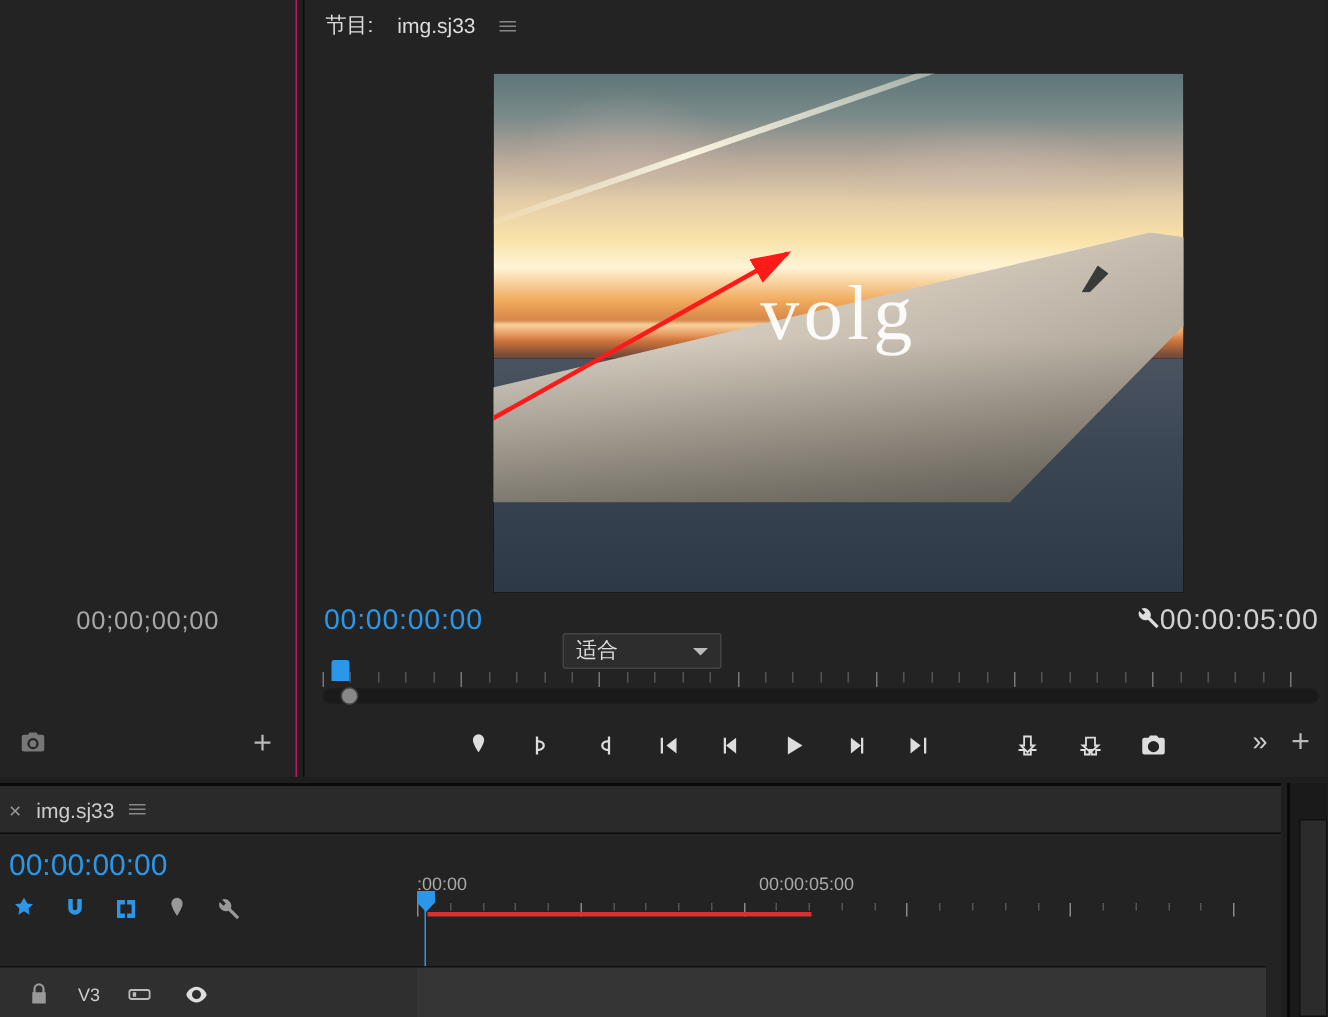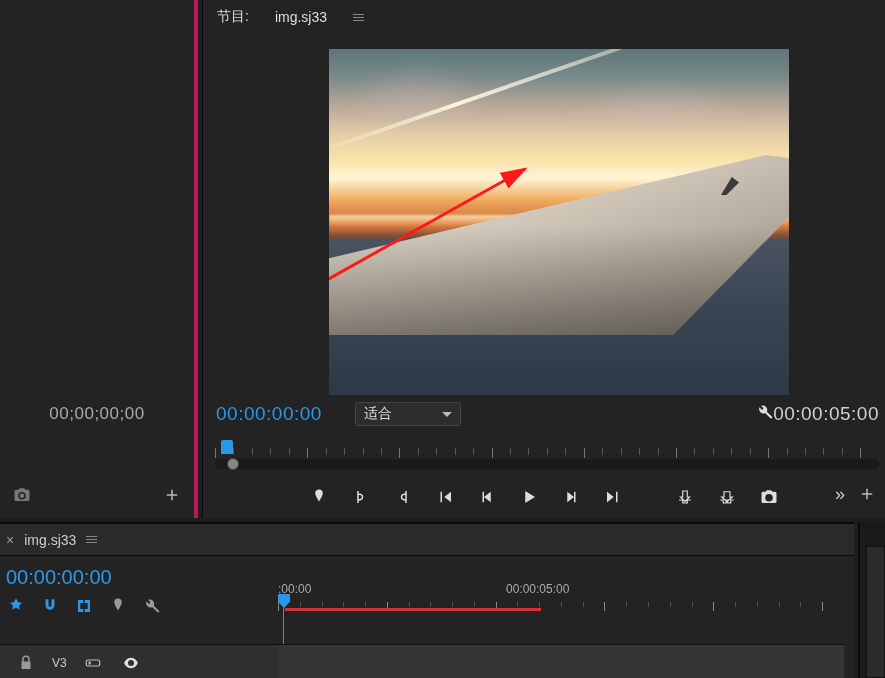--- a/index.html
+++ b/index.html
@@ -10,21 +10,21 @@
       width: 885px;
       height: 678px;
       overflow: hidden;
       position: relative;
     }
     .panel-left {
       position: absolute;
       left: 0; top: 0;
       width: 198px; height: 518px;
       background: #232323;
-      border-right: 4px solid #be185d;
+      border-right: 1px solid #be185d;
     }
     .panel-left .tc {
       position: absolute;
       left: 0; right: 0;
       top: 404px;
       text-align: center;
       font-size: 17px;
       color: #a8a8a8;
       letter-spacing: 0.5px;
     }
@@ -44,21 +44,21 @@
       background: #232323;
       border-left: 1px solid #0a0a0a;
     }
     .program-header {
       position: absolute;
       top: 8px; left: 14px;
       font-size: 14px;
       color: #ddd;
       display: flex;
       align-items: center;
-      gap: 26px;
+      gap: 16px;
     }
     .hamb {
       display: inline-flex;
       flex-direction: column;
       gap: 2px;
       cursor: pointer;
     }
     .hamb span {
       width: 11px; height: 1px; background: #888;
     }
@@ -153,32 +153,33 @@
     }
     .tc-right {
       position: absolute;
       right: 6px; top: 403px;
       font-size: 19px;
       color: #d0d0d0;
       letter-spacing: 0.5px;
     }
     .sel-wrap {
       position: absolute;
-      top: 402px;
+      top: 422px;
       height: 24px;
       background: #2d2d2d;
       border: 1px solid #444;
       border-radius: 2px;
       display: flex;
       align-items: center;
       padding: 0 8px;
       font-size: 14px;
       color: #ddd;
       gap: 18px;
       cursor: pointer;
+      margin-left: 20px;
     }
     .sel-wrap.fit { left: 152px; width: 106px; }
     .sel-wrap.qual { left: 424px; width: 106px; }
     .chev {
       margin-left: auto;
       width: 0; height: 0;
       border-left: 5px solid transparent;
       border-right: 5px solid transparent;
       border-top: 5px solid #bbb;
     }
@@ -359,20 +360,21 @@
   <div class="viewer">
     <div class="sky-top"></div>
     <div class="cloud1"></div>
     <div class="cloud2"></div>
     <div class="horizon-glow"></div>
     <div class="sky-bottom"></div>
     <div class="wing"></div>
     <div class="wing-shade"></div>
     <div class="wing-edge"></div>
     <div class="winglet"></div>
+    <div class="overlay-text">volg</div>
     <svg class="arrow-annot" style="left:-64px; top:110px; width:280px; height:160px;" viewBox="0 0 280 160">
       <defs>
           <marker id="ah" markerWidth="10" markerHeight="10" refX="8" refY="3" orient="auto">
             <path d="M0,0 L0,6 L9,3 z" fill="#ff1a1a"></path>
           </marker>
         </defs>
       <line x1="10" y1="150" x2="260" y2="10" stroke="#ff1a1a" stroke-width="3" marker-end="url(#ah)"></line>
     </svg>
   </div>
 

